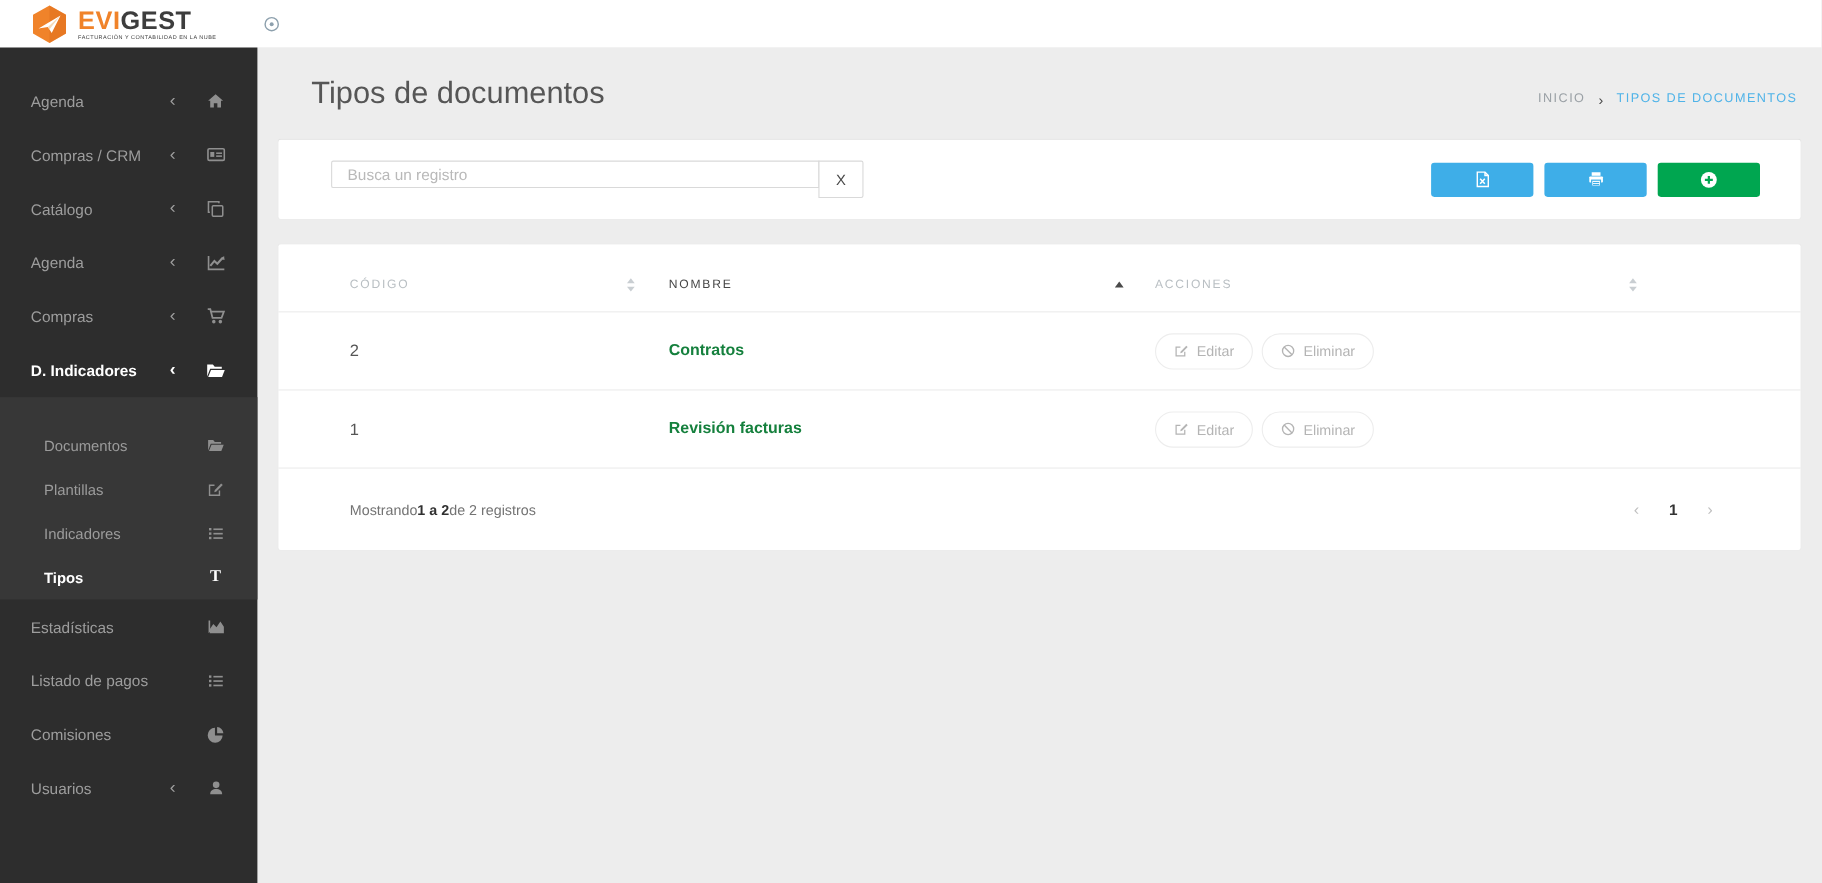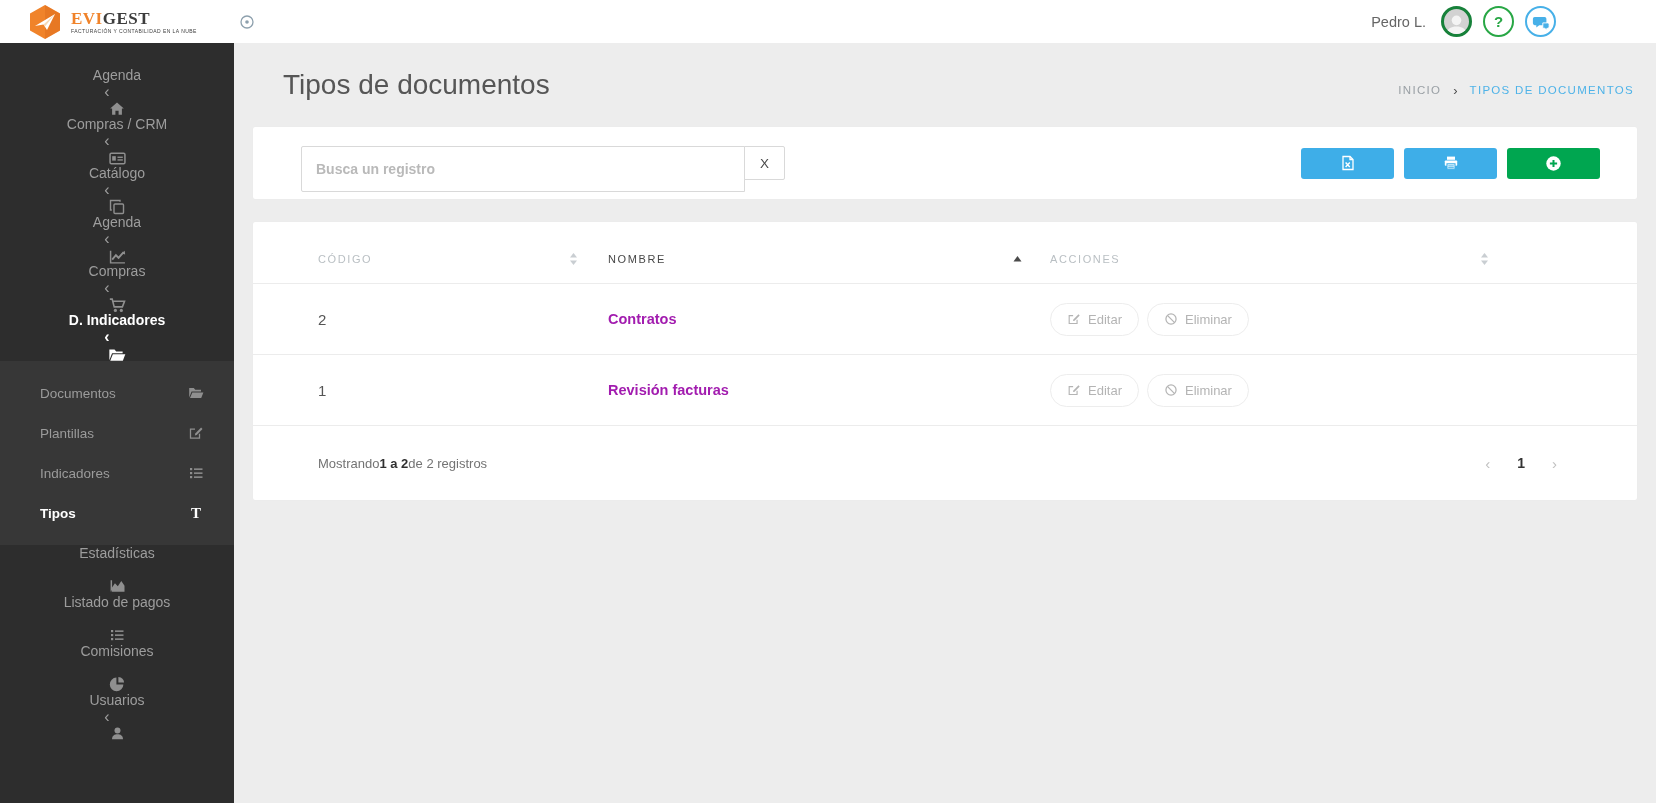--- a/index.html
+++ b/index.html
@@ -12,50 +12,50 @@
     color:#333;
   }
   
   .topbar {
     position:absolute; top:0; left:0; width:1656px; height:43px;
     background:#ffffff; display:flex; align-items:center; z-index:5;
   }
   .brand { display:flex; align-items:center; margin-left:28px; cursor:pointer; }
   .brand-hex { width:34px; height:36px; margin-right:9px; }
   .brand-txt { display:flex; flex-direction:column; line-height:1; }
-  .brand-name { font-size:17px; font-weight:bold; letter-spacing:0.5px; color:#3d3d3d;font-family:Liberation Serif, serif; }
+  .brand-name { font-size:23px; font-weight:bold; letter-spacing:0.5px; color:#3d3d3d; }
   .brand-name .evi { color:#f0832a; }
   .brand-tagline { font-size:5px; letter-spacing:0.45px; color:#3d3d3d; margin-top:2px; white-space:nowrap; }
   .topbar-toggle { margin-left:42px; width:16px; height:16px; cursor:pointer; }
   .topbar-right { margin-left:auto; margin-right:100px; display:flex; align-items:center; gap:11px; }
   .user-name { font-size:14.5px; color:#666; margin-right:4px; cursor:pointer; }
   .circle-btn { width:31px; height:31px; border-radius:50%; display:flex; align-items:center; justify-content:center; cursor:pointer; background:#fff; }
   .avatar { border:3px solid #17813a; background:#d2d2d2; overflow:hidden; position:relative; }
   .help { border:2.5px solid #28a745; color:#28a745; font-weight:bold; font-size:15px; }
   .chat { border:2.5px solid #47b0e8; }
 
   
   .sidebar {
     position:absolute; top:43px; left:0; width:234px; height:760px;
     background:#2d2d2d; padding-top:24px;
   }
   .side-item {
     height:49px; display:flex; align-items:center;
     padding:0 28px; cursor:pointer;
-    color:#9d9d9d; font-size:14px;flex-direction:column;
+    color:#9d9d9d; font-size:14px;
   }
   .side-item .lbl { flex:1; }
   .side-item .chev { width:18px; text-align:center; font-size:16px; margin-right:20px; color:#9d9d9d; }
   .side-item .ic { width:20px; display:flex; justify-content:center; color:#8f8f8f; }
   .side-item.active { color:#fff; font-weight:bold; }
   .side-item.active .chev { color:#fff; }
   .side-item.active .ic { color:#fff; }
   .submenu { background:#373737; padding:12px 0; }
   .sub-item {
-    height:40px; display:flex; align-items:center;
+    height:40px; display:flex; align-items:flex-end;
     padding:0 28px 0 40px; cursor:pointer;
     color:#9b9b9b; font-size:13.5px;
   }
   .sub-item .lbl { flex:1; }
   .sub-item .ic { width:20px; display:flex; justify-content:center; color:#8f8f8f; }
   .sub-item.active { color:#fff; font-weight:bold; }
   .sub-item.active .ic { color:#fff; }
   .t-glyph { font-size:15px; font-weight:bold; font-family:"Liberation Serif", serif; }
 
   
@@ -69,24 +69,23 @@
   .crumb-home { color:#9aa0a5; cursor:pointer; }
   .crumb-sep { color:#4b4b4b; margin:0 12px; font-size:13px; letter-spacing:0; }
   .crumb-current { color:#4fb3e8; }
 
   .card { background:#fff; margin:0 19px; border-radius:2px; box-shadow:0 0 1px rgba(0,0,0,0.06); }
 
   
   .toolbar-card { height:72px; display:flex; align-items:center; justify-content:space-between; padding:0 37px 0 48px; }
   .search-group { display:flex; align-items:stretch; height:34px; }
   .search-input {
-    width:444px; height:46px; border:1px solid #d9d9d9; border-radius:2px 0 0 2px;
+    width:444px; height:25px; border:1px solid #d9d9d9; border-radius:2px 0 0 2px;
     padding:0 14px; font-size:14px; color:#333; outline:none;
     font-family:"Liberation Sans", sans-serif;
-    font-weight:bold;
   }
   .search-input::placeholder { color:#b9b9b9; }
   .search-clear {
     width:41px; border:1px solid #d9d9d9; border-left:1px solid #d9d9d9; margin-left:-1px;
     background:#fff; border-radius:0 2px 2px 0; font-size:13.5px; color:#4a4a4a;
     display:flex; align-items:center; justify-content:center; cursor:pointer;
   }
   .btn-group { display:flex; gap:10px; }
   .btn { width:93px; height:31px; border:none; border-radius:3px; display:flex; align-items:center; justify-content:center; cursor:pointer; }
   .btn-blue { background:#3eaee8; }
@@ -96,21 +95,21 @@
   .table-card { margin-top:23px; }
   .thead { display:flex; padding:30px 65px 17px 65px; border-bottom:1px solid #ececec; }
   .th { display:flex; align-items:center; justify-content:space-between; cursor:pointer; }
   .th-label { font-size:11px; letter-spacing:1.6px; color:#b9bfc3; }
   .th-label.sorted { color:#474747; }
   .col-1 { width:290px; padding-right:30px; }
   .col-2 { width:442px; padding-right:28px; }
   .col-3 { flex:1; padding-right:83px; }
   .trow { display:flex; align-items:center; height:71px; border-bottom:1px solid #ececec; padding:0 65px; }
   .td-codigo { font-size:15px; color:#555; }
-  .td-nombre { font-size:14.5px; font-weight:bold; color:#a21caf; }
+  .td-nombre { font-size:14.5px; font-weight:bold; color:#15803d; }
   .td-actions { display:flex; gap:8px; }
   .pill {
     height:33px; padding:0 16px; border:1px solid #ededed; background:#fff;
     border-radius:17px; color:#b4b4b4; font-size:13px;
     display:flex; align-items:center; gap:7px; cursor:pointer;
     font-family:"Liberation Sans", sans-serif;
   }
   .tfoot { display:flex; align-items:center; justify-content:space-between; height:74px; padding:0 80px 0 65px;gap:24px; }
   .showing { font-size:13px; color:#737373; }
   .showing b { color:#303030; }
@@ -133,38 +132,20 @@
     </svg>
     <span class="brand-txt">
       <span class="brand-name"><span class="evi">EVI</span><span>GEST</span></span>
       <span class="brand-tagline">FACTURACIÓN Y CONTABILIDAD EN LA NUBE</span>
     </span>
   </div>
   <svg class="topbar-toggle" viewBox="0 0 16 16">
     <circle cx="8" cy="8" r="6" fill="none" stroke="#8da0ad" stroke-width="1.3"></circle>
     <circle cx="8" cy="8" r="1.8" fill="#8da0ad"></circle>
   </svg>
-  <div class="topbar-right">
-    <span class="user-name">Pedro L.</span>
-    <div class="circle-btn avatar">
-      <svg class="icv" viewBox="0 0 24 24" width="26" height="26" style="margin-top:4px;">
-        <circle cx="12" cy="8.5" r="4.6" fill="#f4f4f4"></circle>
-        <path d="M2.5 22 C2.5 16.5 6.8 14.4 12 14.4 C17.2 14.4 21.5 16.5 21.5 22 Z" fill="#f4f4f4"></path>
-      </svg>
-    </div>
-    <div class="circle-btn help">
-      <span>?</span>
-    </div>
-    <div class="circle-btn chat">
-      <svg class="icv" viewBox="0 0 20 20" width="18" height="18">
-        <path d="M3 4.5 h11 a2 2 0 0 1 2 2 v5 a2 2 0 0 1 -2 2 h-6 l-3.2 2.6 v-2.6 h-1.8 a2 2 0 0 1 -2 -2 v-5 a2 2 0 0 1 2 -2 z" fill="#47b0e8"></path>
-        <path d="M12 11 h5.5 a1.5 1.5 0 0 1 1.5 1.5 v3 a1.5 1.5 0 0 1 -1.5 1.5 h-1 v2 l-2.4 -2 h-2.1 z" fill="#47b0e8" stroke="#ffffff" stroke-width="1"></path>
-      </svg>
-    </div>
-  </div>
 </div>
 
 <div class="sidebar">
 
   <div class="side-item">
     <span class="lbl">Agenda</span>
     <span class="chev">‹</span>
     <span class="ic">
       <svg class="icv" viewBox="0 0 16 16" width="16" height="16">
           <path d="M8 1.6 L14.8 7.6 H12.9 V13.8 H9.6 V9.8 H6.4 V13.8 H3.1 V7.6 H1.2 Z" fill="currentColor"></path>

